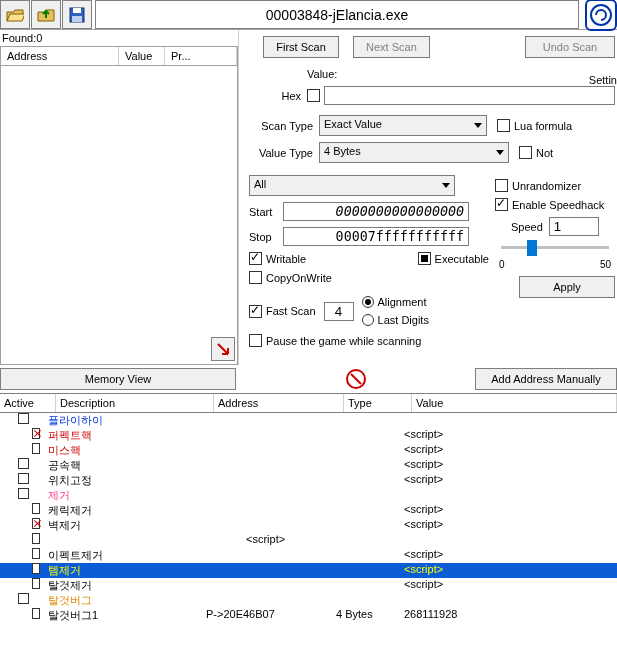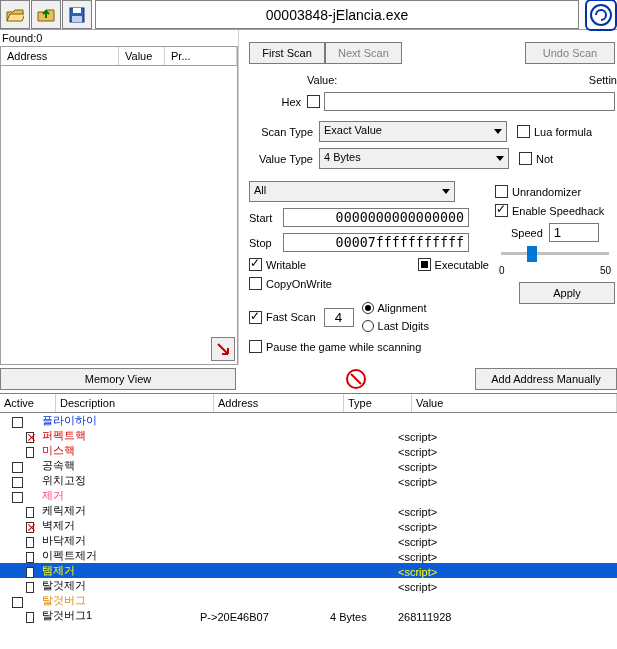--- a/index.html
+++ b/index.html
@@ -11,21 +11,21 @@
   .progress-title{position:absolute;left:50%;top:6px;transform:translateX(-50%);font-size:14px;color:#000}
   
   .main{height:335px;display:flex}
   .left-col{width:252px;display:flex;flex-direction:column;border-right:1px solid #d0d0d0}
   .found-row{padding:2px}
   .results-head{display:flex;border:1px solid #a0a0a0;background:#fff}
   .results-head .hc{padding:3px 6px;border-right:1px solid #d0d0d0}
   .hc-addr{width:118px}.hc-val{width:46px}.hc-prev{flex:1}
   .results-body{flex:1;border:1px solid #a0a0a0;border-top:none;background:#fff}
   .right-col{flex:1;padding:2px 2px 2px 4px;position:relative}
-  .scan-btn-row{display:flex;margin-top:10px}
+  .scan-btn-row{display:flex;gap:14px;margin-top:4px}
   .scan-btn-row .spacer{width:6px}
   .btn{border:1px solid #7a7a7a;background:#f0f0f0;padding:4px 12px;min-width:76px;text-align:center}
   .btn.disabled{color:#808080}
   .lbl{white-space:nowrap}
   .row{display:flex;align-items:center;margin-top:6px}
   .row-gap{margin-top:10px}
   .val-lbl{width:58px;text-align:right;margin-right:6px}
   .hex-lbl{width:58px;text-align:right;margin-right:6px}
   .txt{border:1px solid #7a7a7a;background:#fff;padding:2px 4px;height:19px}
   .combo{border:1px solid #7a7a7a;background:#f0f0f0;padding:2px 4px;height:21px;position:relative}
@@ -48,21 +48,21 @@
   .mid .left-btn{border:1px solid #808080;background:#f0f0f0;padding:4px 8px;width:236px;text-align:center}
   .mid .center{flex:1;display:flex;justify-content:center;align-items:center}
   .no-icon{width:20px;height:20px;border:2px solid #d00000;border-radius:50%;position:relative}
   .no-icon::after{content:"";position:absolute;left:1px;top:7px;width:14px;height:2px;background:#d00000;transform:rotate(45deg)}
   .mid .right-btn{border:1px solid #808080;background:#f0f0f0;padding:4px 8px;width:142px;text-align:center;margin-left:auto}
   
   .ct-head{display:flex;border-top:1px solid #808080;border-bottom:1px solid #808080;background:#fff}
   .ct-head .ch{padding:3px 4px;border-right:1px solid #d0d0d0}
   .ch-active{width:56px}.ch-desc{width:158px}.ch-addr{width:130px}.ch-type{width:68px}.ch-val{flex:1}
   .ct-body{height:225px;overflow:hidden}
-  .ct-row{display:flex;align-items:flex-end;height:15px;padding-left:0}
+  .ct-row{display:flex;align-items:flex-start;height:15px;padding-left:6px}
   .ct-row .cell{padding:0 4px}
   .c-active{width:38px;display:flex;align-items:center;justify-content:flex-start;padding-left:12px !important}
   .c-active.ind1{padding-left:26px !important}
   .c-desc{width:158px}.c-addr{width:130px}.c-type{width:68px}.c-val{flex:1}
   .cb{width:11px;height:11px;border:1px solid #333;background:#fff;position:relative}
   .cb.x::before,.cb.x::after{content:"";position:absolute;left:0;top:4px;width:9px;height:1px;background:#c00}
   .cb.x::before{transform:rotate(45deg)}.cb.x::after{transform:rotate(-45deg)}
   .ct-row.sel{background:#0b5cd6;color:#fff}
   .c-blue{color:#0033dd}.c-red{color:#d00000}.c-pink{color:#ff3a8c}.c-orange{color:#e08a00}
   .ct-row.sel .c-val,.ct-row.sel .c-desc{color:#ff0}
@@ -131,39 +131,39 @@
       <span class="lbl">Value:</span>
     </div>
     <div class="row">
       <span class="hex-lbl lbl">Hex</span>
       <span class="chk"></span>
       <input class="txt" style="flex: 1 1 0%;">
     </div>
 
     <div class="row row-gap">
       <span class="field-col1 lbl">Scan Type</span>
-      <div class="combo" style="width:188px"><span>Exact Value</span></div>
+      <div class="combo" style="width:168px"><span>Exact Value</span></div>
       <div style="width:10px"></div>
       <span class="chk"></span>
       <span class="lbl">Lua formula</span>
     </div>
     <div class="row">
       <span class="field-col1 lbl">Value Type</span>
       <div class="combo" style="width:190px"><span>4 Bytes</span></div>
       <div style="width:10px"></div>
       <span class="chk"></span>
       <span class="lbl">Not</span>
     </div>
 
     <div style="display:flex">
       <div class="mem-box" style="width:240px;margin-left:6px">
         <div class="combo" style="width:206px;margin-top:2px"><span>All</span></div>
         <div class="row">
           <span style="width:34px" class="lbl">Start</span>
-          <input class="txt" style="width: 186px; text-align: right; font-family: monospace;" value="0000000000000000">
+          <input class="txt" style="width: 186px; text-align: right; font-family: monospace; font-style: italic;" value="0000000000000000">
         </div>
         <div class="row">
           <span style="width:34px" class="lbl">Stop</span>
           <input class="txt" style="width: 186px; text-align: right; font-family: monospace;" value="00007fffffffffff">
         </div>
         <div class="row">
           <span class="chk on"></span>
           <span class="lbl">Writable</span>
           <div style="flex:1"></div>
           <span class="chk sq"></span>
@@ -311,21 +311,20 @@
       </div>
       <div class="cell c-desc ">벽제거</div>
       <div class="cell c-addr"></div>
       <div class="cell c-type"></div>
       <div class="cell c-val">&lt;script&gt;</div>
     </div>
     <div class="ct-row">
       <div class="cell c-active ind1">
         <span class="cb "></span>
       </div>
-      <div class="cell c-desc ">바닥제거</div>
       <div class="cell c-addr"></div>
       <div class="cell c-type"></div>
       <div class="cell c-val">&lt;script&gt;</div>
     </div>
     <div class="ct-row">
       <div class="cell c-active ind1">
         <span class="cb "></span>
       </div>
       <div class="cell c-desc ">이펙트제거</div>
       <div class="cell c-addr"></div>

